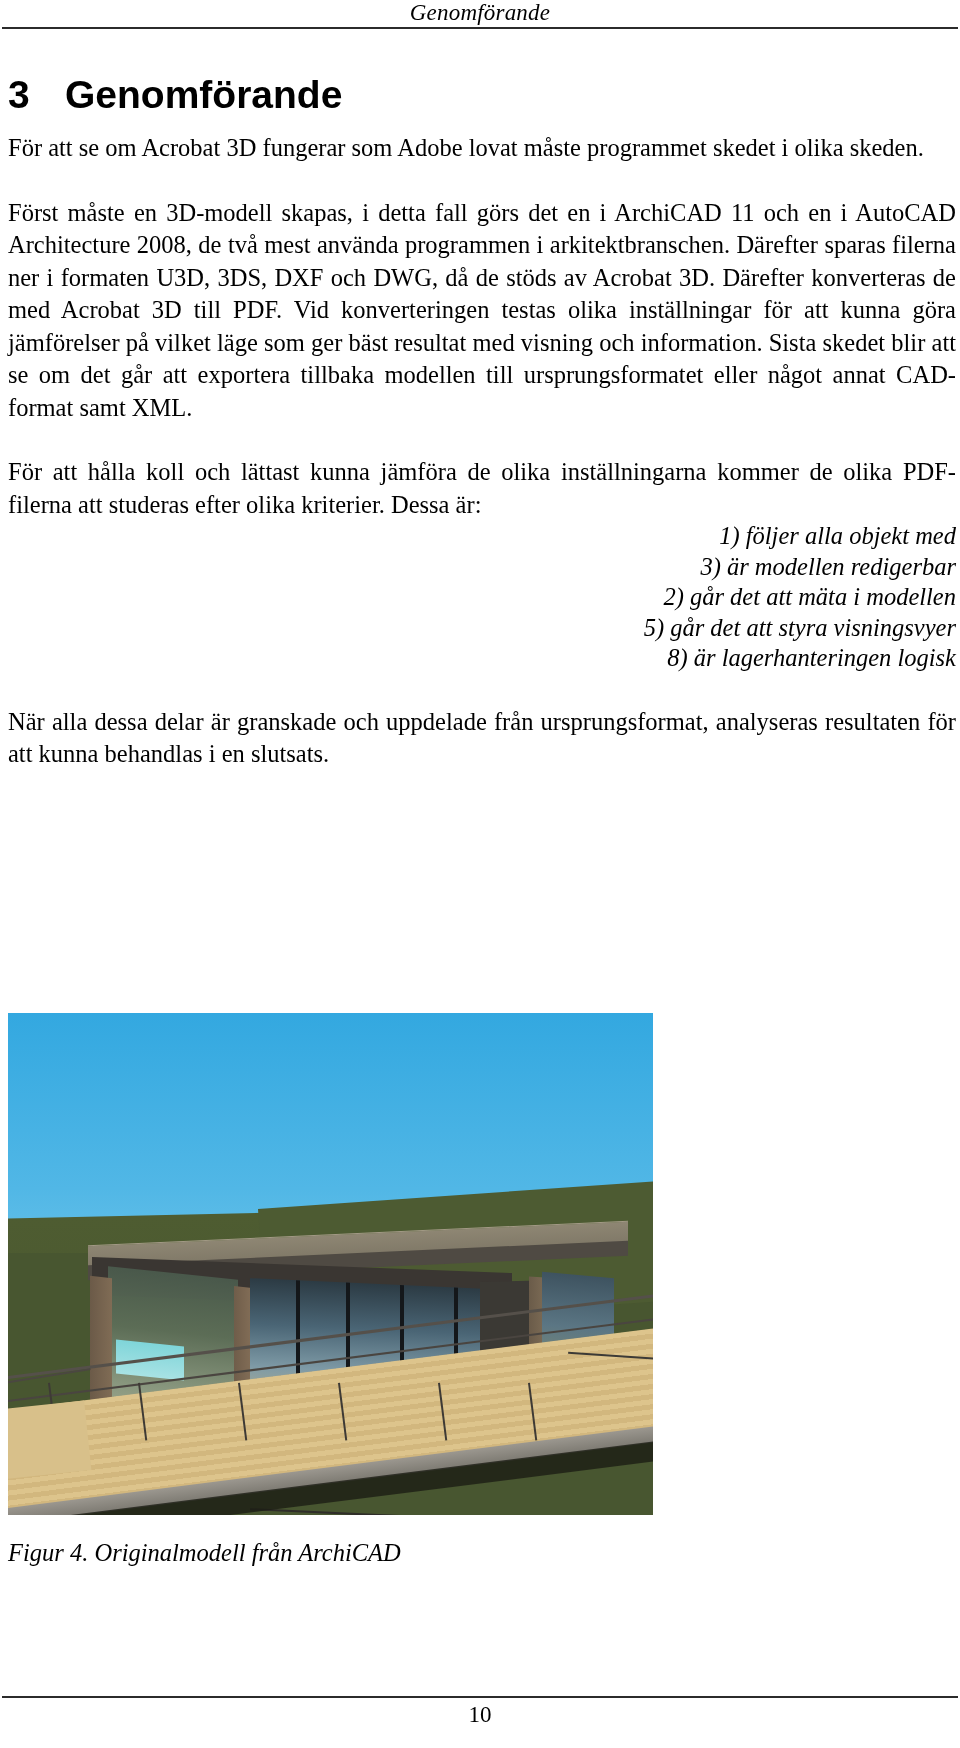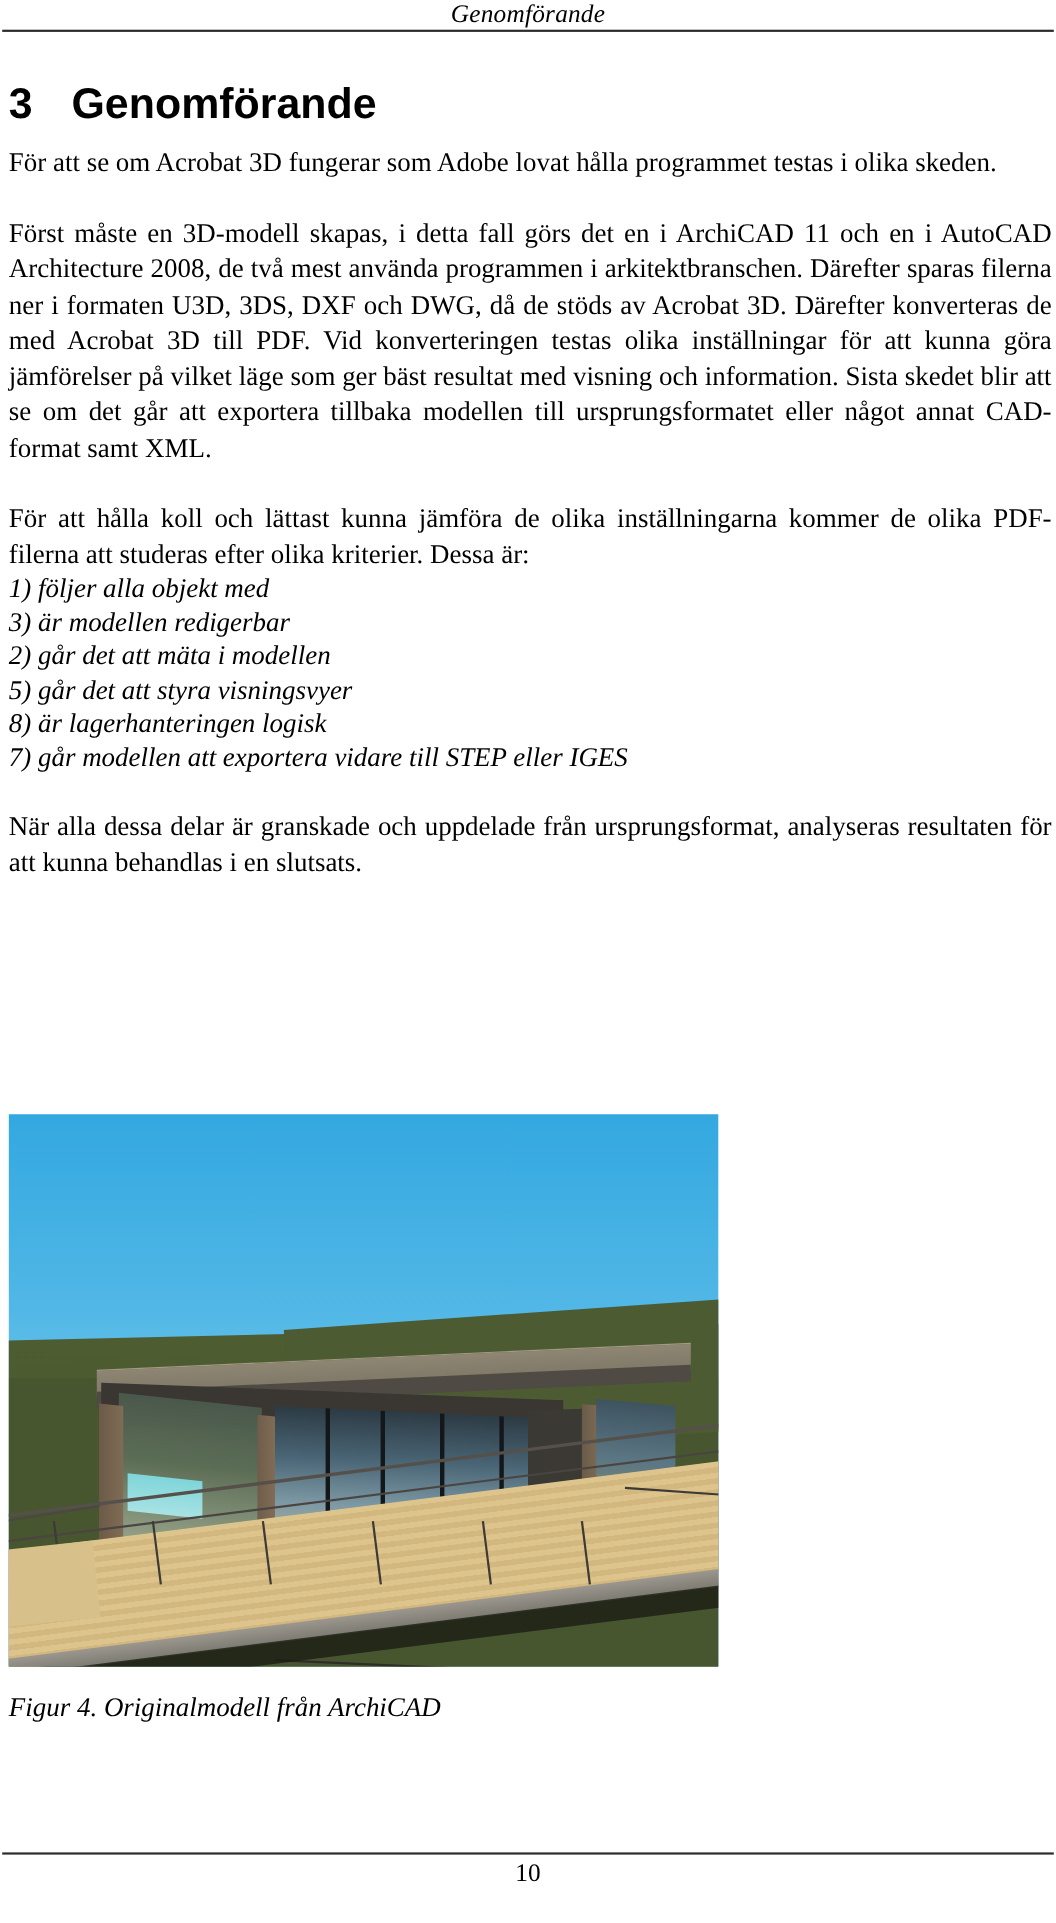--- a/index.html
+++ b/index.html
@@ -92,20 +92,21 @@
     margin: 0;
     padding: 0;
     font-style: italic;
     font-size: 24.5px;
     line-height: 30.5px;
   }
   .criteria-list li {
     margin: 0;
     padding: 0;
     white-space: nowrap;
+    text-align: right;
   }
 
   
   #figure-block {
     position: absolute;
     top: 1013px;
     left: 8px;
     width: 645px;
   }
   #figure-image {
@@ -381,21 +382,21 @@
     left: 8px;
     width: 800px;
     font-style: italic;
     font-size: 24.5px;
     line-height: 30px;
   }
 
   
   #page-footer {
     position: absolute;
-    bottom: 12px;
+    bottom: 0;
     left: 0;
     width: 960px;
     height: 52px;
   }
   #page-footer .footer-rule {
     position: absolute;
     top: 0px;
     left: 2px;
     width: 956px;
     height: 0;
@@ -419,37 +420,36 @@
   <div class="header-rule"></div>
 </div>
 
 <div id="content">
 
   <h1 class="section-heading">
     <span class="sec-num">3</span>
     <span class="sec-title">Genomförande</span>
   </h1>
 
-  <p class="para lead">För att se om Acrobat 3D fungerar som Adobe lovat hålla programmet testas i olika skeden.</p>
+  <p class="para lead">För att se om Acrobat 3D fungerar som Adobe lovat måste programmet skedet i olika skeden.</p>
 
   <div class="spacer-line"></div>
 
   <p class="para">Först måste en 3D-modell skapas, i detta fall görs det en i ArchiCAD 11 och en i AutoCAD Architecture 2008, de två mest använda programmen i arkitektbranschen. Därefter sparas filerna ner i formaten U3D, 3DS, DXF och DWG, då de stöds av Acrobat 3D. Därefter konverteras de med Acrobat 3D till PDF. Vid konverteringen testas olika inställningar för att kunna göra jämförelser på vilket läge som ger bäst resultat med visning och information. Sista skedet blir att se om det går att exportera tillbaka modellen till ursprungsformatet eller något annat CAD-format samt XML.</p>
 
   <div class="spacer-line"></div>
 
   <p class="para">För att hålla koll och lättast kunna jämföra de olika inställningarna kommer de olika PDF-filerna att studeras efter olika kriterier. Dessa är:</p>
 
   <ul class="criteria-list">
     <li>1) följer alla objekt med</li>
     <li>3) är modellen redigerbar</li>
     <li>2) går det att mäta i modellen</li>
     <li>5) går det att styra visningsvyer</li>
     <li>8) är lagerhanteringen logisk</li>
-    <li>7) går modellen att exportera vidare till STEP eller IGES</li>
   </ul>
 
   <div class="spacer-line"></div>
 
   <p class="para">När alla dessa delar är granskade och uppdelade från ursprungsformat, analyseras resultaten för att kunna behandlas i en slutsats.</p>
 
 </div>
 
 <div id="figure-block">
   <div id="figure-image" aria-label="3D-renderad originalmodell av ett modernt enplanshus med platt tak, stor glasfasad och trädäck på en gräsbevuxen sluttning.">

